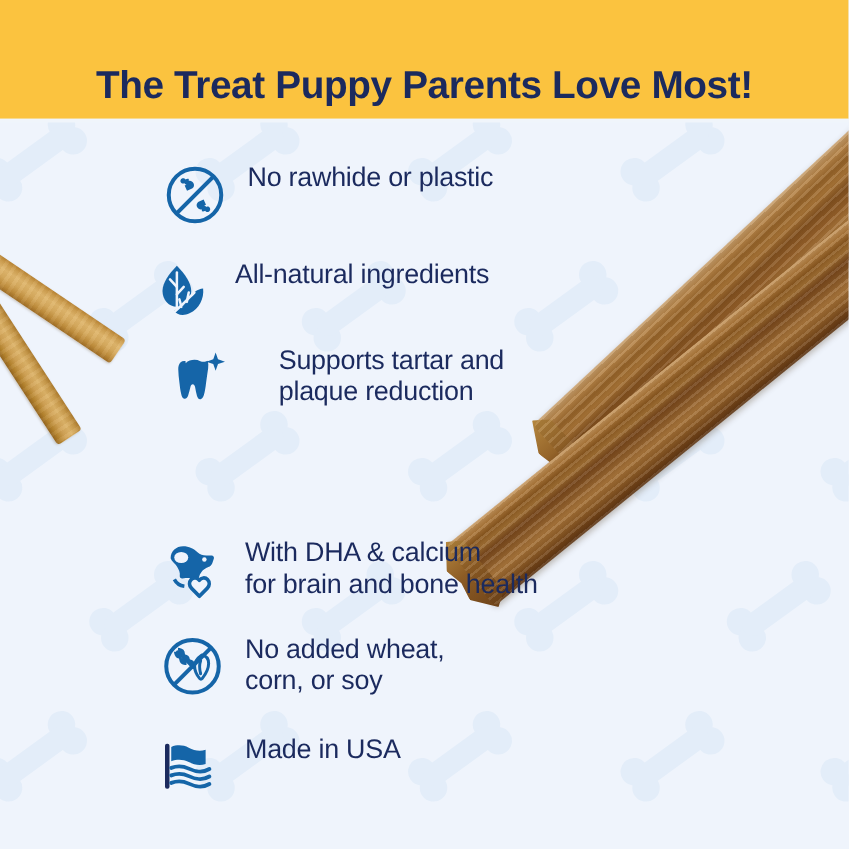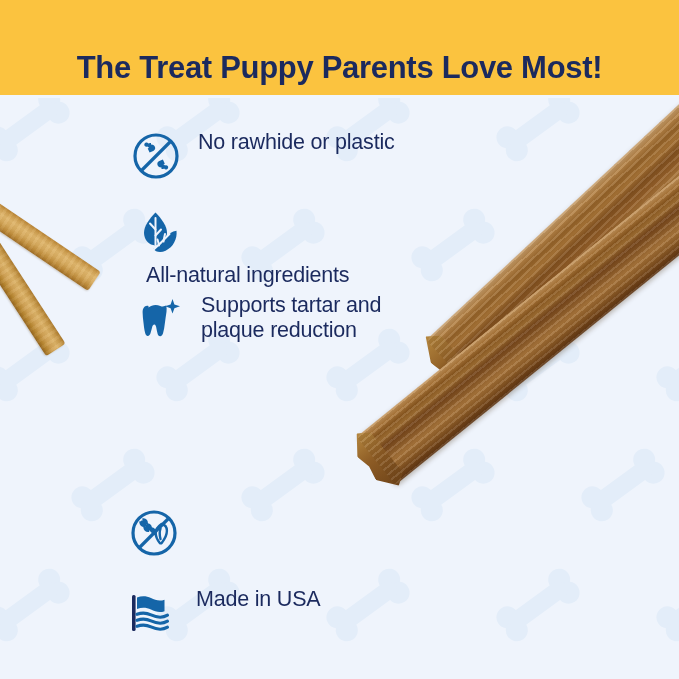--- a/index.html
+++ b/index.html
@@ -396,46 +396,59 @@
       <line x1="10.5" y1="39.5" x2="39.5" y2="10.5"></line>
     </g>
     <g fill="#1565a8">
       <path d="M20 13.5c2.6 0 4.2 1.7 4.2 3.6 0 1.4-.9 2.4-2 2.9l-3.6 1.6-1.9-4.2 1.5-.7c-.7-.1-1.3-.5-1.7-1.1-1 .5-2.3.2-2.9-.8-.6-1.1-.2-2.4.9-3 1-.6 2.3-.2 2.9.8.5-.4 1.1-.6 1.8-.6.3 0 .6.1.8.1z"></path>
       <path d="M30.5 36.6c-2.6 0-4.2-1.7-4.2-3.6 0-1.4.9-2.4 2-2.9l3.6-1.6 1.9 4.2-1.5.7c.7.1 1.3.5 1.7 1.1 1-.5 2.3-.2 2.9.8.6 1.1.2 2.4-.9 3-1 .6-2.3.2-2.9-.8-.5.4-1.1.6-1.8.6-.3 0-.6 0-.8-.1z"></path>
     </g>
           </svg>
         </div>
         <div class="row-text">No rawhide or plastic</div>
       </div>
-      <div class="row" style="left: 132px; top: 110px; flex-direction: column;">
+      <div class="row" style="left: 118px; top: 110px;">
         <div class="icon-wrap">
           <svg width="48" height="48" viewBox="0 0 48 48">
     <g fill="#1565a8">
       <path d="M19.5 3.5c6.5 6.8 11.5 13.6 11.5 20.3 0 7.2-5.2 12.6-11.6 12.6C13.2 36.4 8 31 8 23.8 8 17.1 13 10.3 19.5 3.5z"></path>
       <path d="M40.5 21.8c.9 7.9-3.1 16.4-10.9 19.9-5.1 2.3-10.3 1.3-12.3-2.3 6.1-1.9 9.7-5.8 12.5-10.5 2.6-4.3 6.2-6.6 10.7-7.1z"></path>
     </g>
     <g fill="none" stroke="#eff4fc" stroke-width="2" stroke-linecap="round">
       <path d="M19.5 36V9"></path>
       <path d="M19.5 20.5 14 14.5M19.5 26.5 25 20.5"></path>
       <path d="M16.5 41.5C23 36 28.5 30 33.5 25"></path>
       <path d="M27.5 32.5c.5-3 1-5.5 1.5-7.5M23 36.5c-.5-2.5-1-4.5-1.5-6"></path>
     </g>
           </svg>
         </div>
         <div class="row-text">All-natural ingredients</div>
       </div>
-      <div class="row" style="left: 131px; top: 196px;">
+      <div class="row" style="left: 131px; top: 179px; gap: 22px;">
         <div class="icon-wrap">
           <svg width="48" height="48" viewBox="0 0 48 48">
     <path fill="#1565a8" d="M13.5 12.5c3.2-2.9 8-3.3 11.8-1.6 1.4.6 2.9.7 4.3.2l1.6-.5c.5 2 .6 4.1.3 6.2-.6 4-1.2 8-1.7 12-.4 3.1-.8 6.2-1.7 9.2-.4 1.4-1.1 3-2.6 3.3-1.6.3-2.5-1.2-2.9-2.5-.7-2.3-1-4.7-1.5-7-.2-1-.6-2.2-1.7-2.4-1.1-.1-1.7 1-2 1.9-.7 2.3-1.1 4.7-1.9 7-.5 1.3-1.4 2.8-3 2.6-1.5-.3-2.1-1.9-2.4-3.2-.9-3.2-1.2-6.6-1.6-9.9-.4-3.5-.9-7-.9-10.5 0-2 .4-4.1 1.9-5.5 1.1-1 2.6-1.3 4-.9z"></path>
     <path fill="#1565a8" d="M37.5 4l1.9 5.4 5.6 1.9-5.6 1.9-1.9 5.4-1.9-5.4-5.6-1.9 5.6-1.9z"></path>
     </svg>
         </div>
         <div class="row-text">Supports tartar and
 plaque reduction</div>
+      </div>
+      <div class="row" style="left: 126px; top: 333px;">
+        <div class="icon-wrap">
+          <svg width="50" height="50" viewBox="0 0 50 50">
+    <path fill="#1565a8" d="M7.5 15.5C7.5 9.8 12 6 17.5 6c4.8 0 8.5 2 11.5 4.8 2 1.9 4.3 2.6 7 2.6h4.3c1.3 0 2.2 1.2 1.8 2.4l-1.2 3.6c-.5 1.5-1.7 2.7-3.2 3.2-2.4.8-4.3 2.3-5.8 4.3-.8 1-1.3 2.2-1.6 3.5-.2 1.1-1.2 1.8-2.3 1.6-3.8-.6-7.3-.7-11-.2-1.3.2-2.4-.9-2.2-2.2.2-1.3.1-2.6-.4-3.9-1-2.6-2.4-4.7-4.4-6.6-1.3-1.2-2.1-2.4-2.5-3.6z"></path>
+    <circle cx="34.5" cy="16.5" r="1.8" fill="#eff4fc"></circle>
+    <ellipse cx="16" cy="15" rx="5.6" ry="4.4" fill="#eff4fc"></ellipse>
+    <path fill="none" stroke="#1565a8" stroke-width="2.8" d="M10.5 32.5c1.5 3 4.5 5 8 5.5"></path>
+    <path fill="none" stroke="#1565a8" stroke-width="3" stroke-linejoin="round" d="M30.5 33.2c1.5-2.1 4.6-2.5 6.5-.6 1.9 1.9 1.7 5-.2 7L30.5 46l-6.3-6.4c-1.9-2-2.1-5.1-.2-7 1.9-1.9 5-1.5 6.5.6z"></path>
+    </svg>
+        </div>
+        <div class="row-text">With DHA &amp; calcium
+for brain and bone health</div>
       </div>
       <div class="row" style="left: 126px; top: 410px;">
         <div class="icon-wrap">
           <svg width="50" height="50" viewBox="0 0 50 50">
     <g fill="none" stroke="#1565a8" stroke-width="3.2">
       <circle cx="25" cy="25" r="21"></circle>
       <line x1="10.5" y1="39.5" x2="39.5" y2="10.5"></line>
     </g>
     <g fill="none" stroke="#1565a8" stroke-width="2.3" stroke-linecap="round">
       <path d="M13 13.5 25.5 26"></path>
@@ -444,20 +457,22 @@
       <path d="M18.5 16.5c2 .3 3.2 1.6 3.3 3.6-2 .1-3.4-1.3-3.3-3.6z"></path>
       <path d="M15.5 19.5c.3 2 1.6 3.2 3.6 3.3.1-2-1.3-3.4-3.6-3.3z"></path>
       <path d="M22.5 20.5c2 .3 3.2 1.6 3.3 3.6-2 .1-3.4-1.3-3.3-3.6z"></path>
     </g>
     <g fill="none" stroke="#1565a8" stroke-width="2.4" stroke-linecap="round" stroke-linejoin="round">
       <path d="M32.5 16c3.4.6 5.4 3.2 5.4 6.8 0 4.3-2.4 8.6-5.2 12.1-.5.6-1.4.6-1.9 0-2.4-3-4.1-6.6-4.1-10 0-3.6 2.2-6.4 5.8-8.9z"></path>
       <path d="M31.5 20.5c-1 2.6-1 6.7 0 10.5"></path>
     </g>
           </svg>
         </div>
+        <div class="row-text">No added wheat,
+corn, or soy</div>
       </div>
       <div class="row" style="left: 126px; top: 490px; justify-content: flex-end;">
         <div class="icon-wrap">
           <svg width="52" height="44" viewBox="0 0 52 44">
     <rect x="4" y="4" width="3.6" height="36" rx="1.6" fill="#1b2a5e"></rect>
     <path fill="#1565a8" d="M9 6.5c5-1.9 9.6-1.5 14 .6 4.2 2 8.5 3.4 13.5 1.6v11.5c-5 1.8-9.3.4-13.5-1.6-4.4-2.1-9-2.5-14-.6z"></path>
     <g fill="none" stroke="#1565a8" stroke-width="3.1" stroke-linecap="round">
       <path d="M9 23.3c5-1.9 9.6-1.5 14 .6 5.1 2.4 10.3 4 16.5.3"></path>
       <path d="M9 29.3c5-1.9 9.6-1.5 14 .6 5.1 2.4 10.3 4 16.5.3"></path>
       <path d="M9 35.3c5-1.9 9.6-1.5 14 .6 5.1 2.4 10.3 4 16.5.3"></path>

